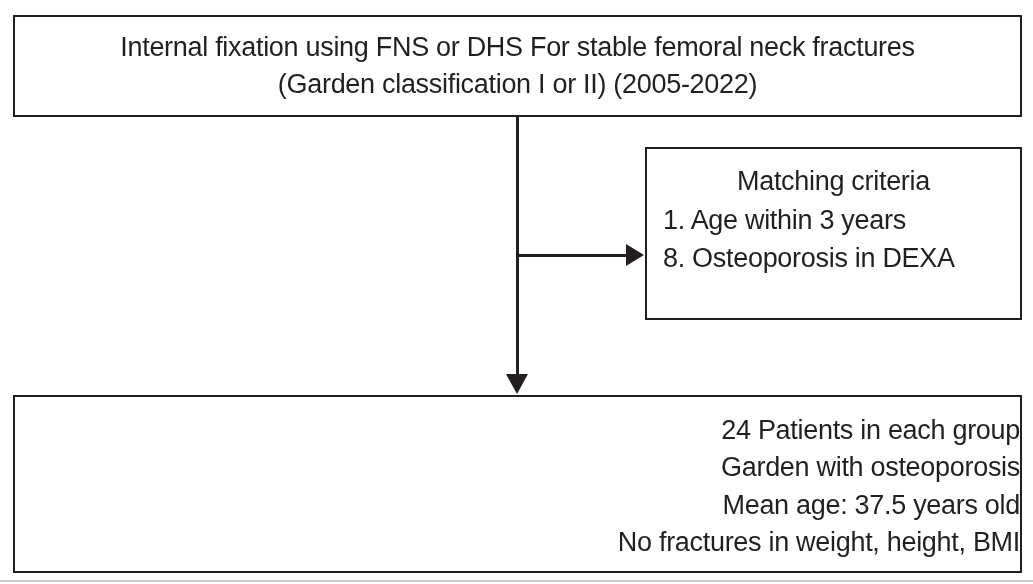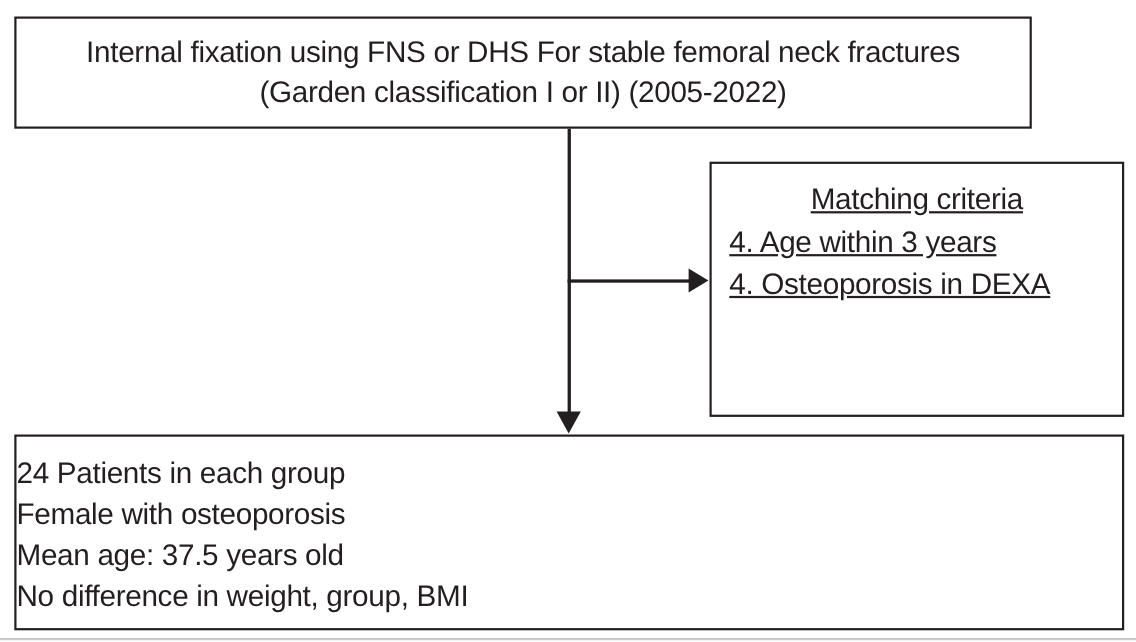--- a/index.html
+++ b/index.html
@@ -26,45 +26,44 @@
   .box {
     position: absolute;
     border: 2.5px solid var(--line);
     background: var(--background);
     font-size: 27px;
     letter-spacing: -0.3px;
     line-height: 37px;
   }
   .top-box {
     left: 13px; top: 15px;
-    width: 925px; height: 102px;
+    width: 1009px; height: 102px;
     display: flex;
     flex-direction: column;
     justify-content: center;
     text-align: center;
   }
   .matching-box {
     left: 645px; top: 147px;
-    width: 377px; height: 232px;
+    width: 377px; height: 173px;
     padding: 13px 10px 0 16px;
     line-height: 38.5px;
-    text-decoration: underline;
   }
   .matching-title {
     text-align: center;
     padding-right: 6px;
   }
   .result-box {
     left: 13px; top: 395px;
     width: 1009px; height: 178px;
     display: flex;
     flex-direction: column;
     justify-content: center;
     padding-top: 5px;
-    text-align: left;
+    text-align: right;
     line-height: 37.5px;
   }
   sup {
     font-size: 0.62em;
     line-height: 0;
   }
   .vline {
     position: absolute;
     left: 516px; top: 117px;
     width: 2.5px; height: 258px;
@@ -109,26 +108,26 @@
     <div>(Garden classification I or II) (2005-2022)</div>
   </div>
 
   <div class="vline"></div>
   <div class="hline"></div>
   <div class="arrow-down"></div>
   <div class="arrow-right"></div>
 
   <div class="box matching-box">
     <div class="matching-title">Matching criteria</div>
-    <div class="matching-item"><span>4. Age within 3 years</span><sup></sup></div>
-    <div class="matching-item"><span>4. Osteoporosis in DEXA</span><sup></sup></div>
+    <div class="matching-item"><span>1. Age within 3 years</span><sup></sup></div>
+    <div class="matching-item"><span>8. Osteoporosis in DEXA</span><sup></sup></div>
   </div>
 
   <div class="box result-box">
     <div>24 Patients in each group</div>
-    <div>Female with osteoporosis</div>
+    <div>Garden with osteoporosis</div>
     <div>Mean age: 37.5 years old</div>
-    <div>No difference in weight, group, BMI</div>
+    <div>No fractures in weight, height, BMI</div>
   </div>
 
   <div class="page-divider"></div>
 
 </div>
 
 </body></html>

